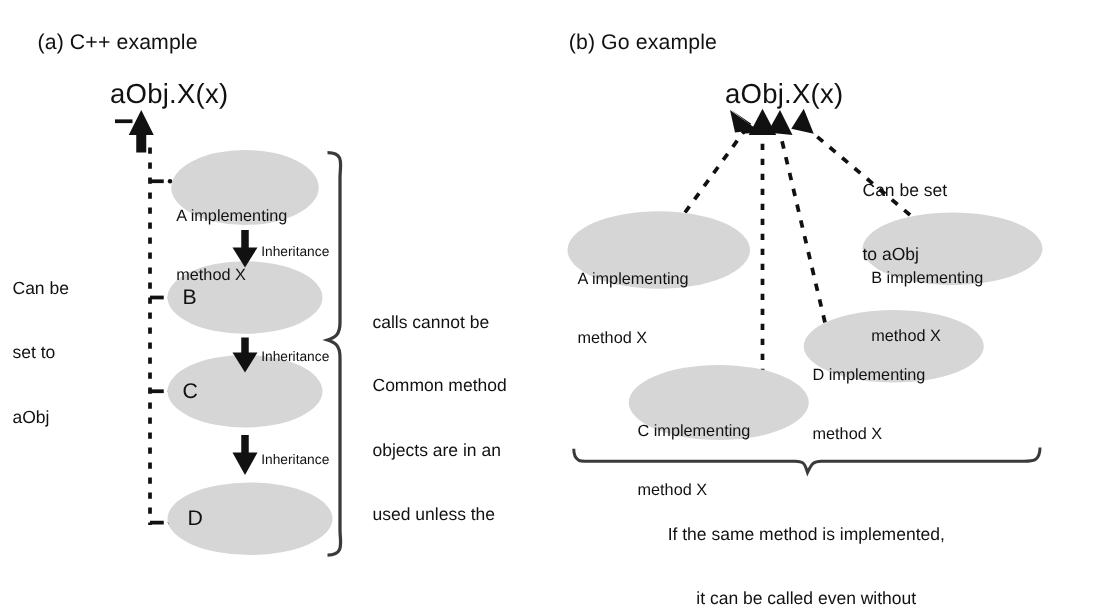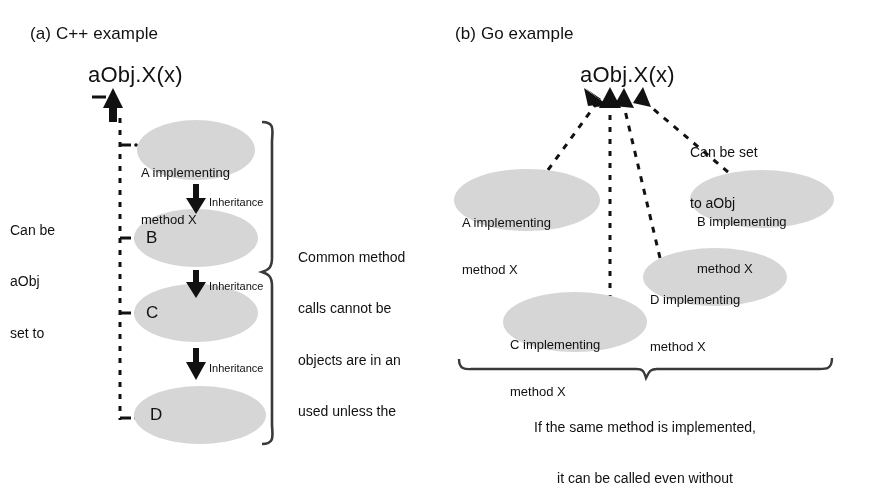--- a/index.html
+++ b/index.html
@@ -112,39 +112,39 @@
     </g>
 
   </svg>
 
   <div class="txt panel-title" style="left:30px;top:24px;">(a) C++ example</div>
 
   <div class="txt call-label" style="left:88px;top:62px;">aObj.X(x)</div>
 
   <div class="txt body-text right" style="left:10px;top:188px;width:105px;">
     <div>Can be</div>
+    <div>set to</div>
     <div>aObj</div>
-    <div>set to</div>
   </div>
 
   <div class="txt ellipse-label" style="left:141px;top:133px;width:110px;">
     <div>A implementing</div>
     <div>method X</div>
   </div>
   <div class="txt ellipse-label" style="left:146px;top:228px;width:100px;font-size:17px;">B</div>
   <div class="txt ellipse-label" style="left:146px;top:303px;width:100px;font-size:17px;">C</div>
   <div class="txt ellipse-label" style="left:150px;top:405px;width:100px;font-size:17px;">D</div>
 
   <div class="txt small-label" style="left:209px;top:196px;">Inheritance</div>
   <div class="txt small-label" style="left:209px;top:280px;">Inheritance</div>
   <div class="txt small-label" style="left:209px;top:362px;">Inheritance</div>
 
   <div class="txt body-text" style="left:298px;top:215px;width:150px;">
+    <div>calls cannot be</div>
     <div>Common method</div>
-    <div>calls cannot be</div>
     <div>objects are in an</div>
     <div>used unless the</div>
     
     
   </div>
 
   <div class="txt panel-title" style="left:455px;top:24px;text-align:center;">(b) Go example</div>
 
   <div class="txt call-label" style="left:580px;top:62px;">aObj.X(x)</div>
 

